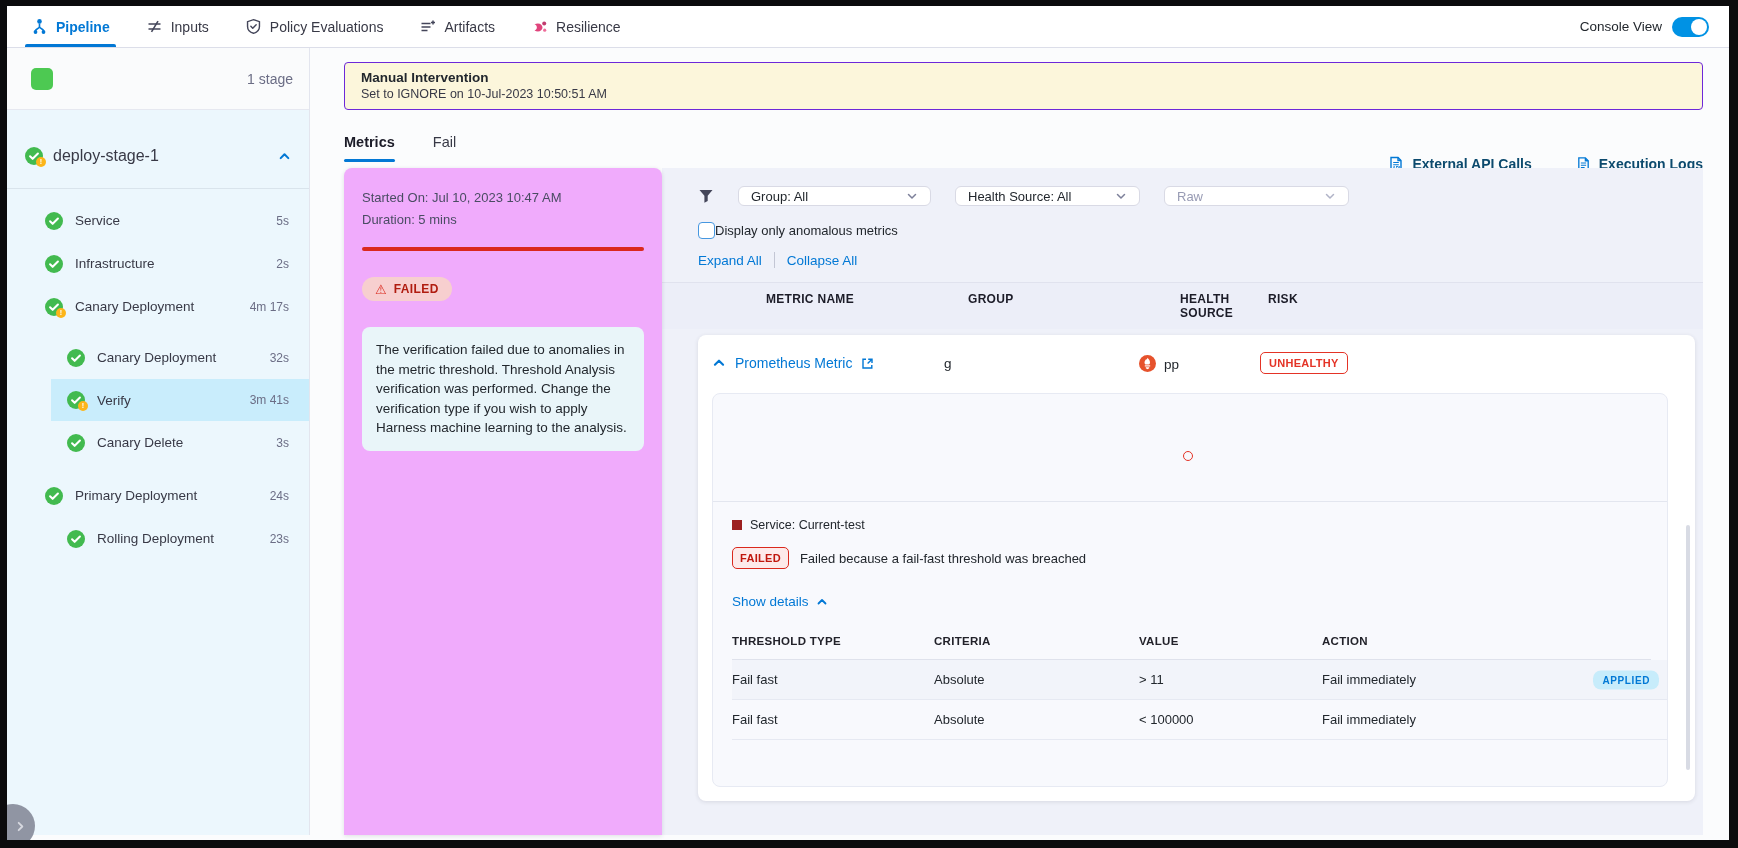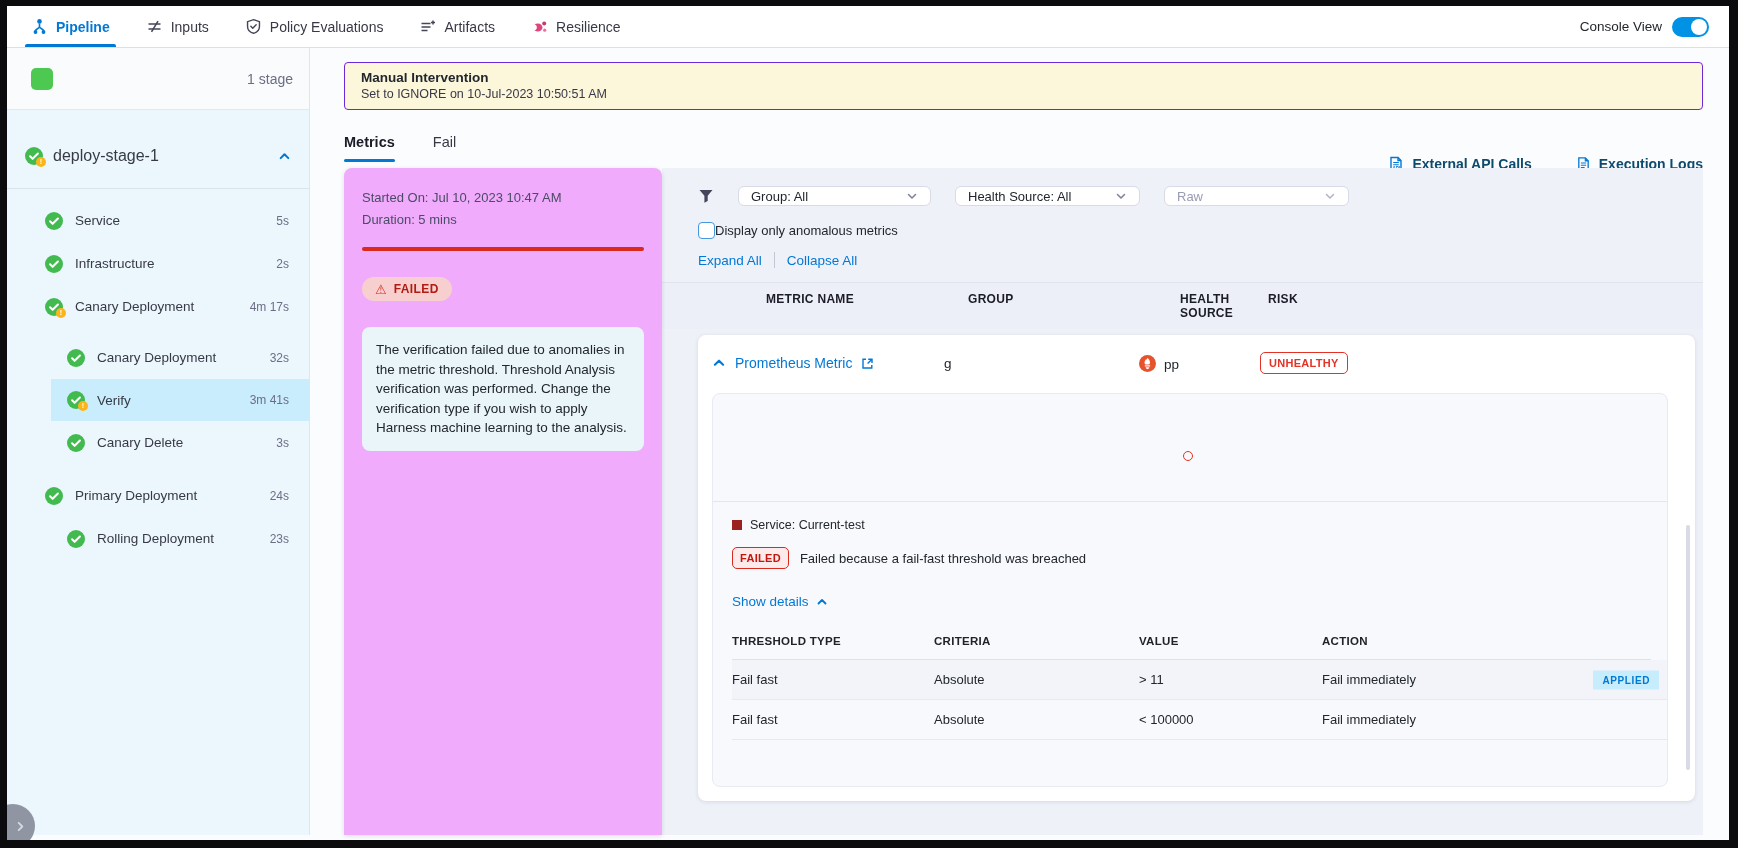--- a/index.html
+++ b/index.html
@@ -100,21 +100,21 @@
   .failed-row { margin-top:15px; display:flex; align-items:center; gap:11px; }
   .failed-badge { border:1.5px solid #da291d; background:#fdeaea; color:#c0160c; font-size:11px; font-weight:bold; letter-spacing:.3px; padding:4px 7px; border-radius:5px; }
   .failed-msg { font-size:13px; color:#22272d; }
   .show-details { margin-top:25px; display:flex; align-items:center; gap:7px; font-size:13.5px; color:#0278d5; cursor:pointer; }
   .t-grid { display:grid; grid-template-columns:202px 205px 183px 1fr; align-items:center; }
   .t-head { margin-top:26px; }
   .t-head span { font-size:11.5px; font-weight:bold; color:#22222a; letter-spacing:.3px; }
   .t-hr { border-top:1px solid #dfe2ec; margin-top:12px; }
   .t-row { height:40px; font-size:13px; color:#22272d; border-bottom:1px solid #e6e9f2; position:relative; margin-right:-16px; padding-right:16px; }
   .t-row.alt { background:#f2f4fa; }
-  .applied-badge { position:absolute; right:8px; top:50%; transform:translateY(-50%); background:#c7ecfb; color:#0278d5; font-size:10px; font-weight:bold; letter-spacing:.6px; padding:4px 9px; border-radius:0; }
+  .applied-badge { position:absolute; right:8px; top:50%; transform:translateY(-50%); background:#c7ecfb; color:#0278d5; font-size:10px; font-weight:bold; letter-spacing:.6px; padding:4px 9px; border-radius:8px; }
   .scroll-thumb { position:absolute; right:5px; top:190px; width:4px; height:245px; background:#d8dbe4; border-radius:2px; }
 </style>
 </head>
 <body>
 
 <div class="screen">
 
   <div class="nav">
     <div class="nav-tabs">
       <div class="ntab active">

